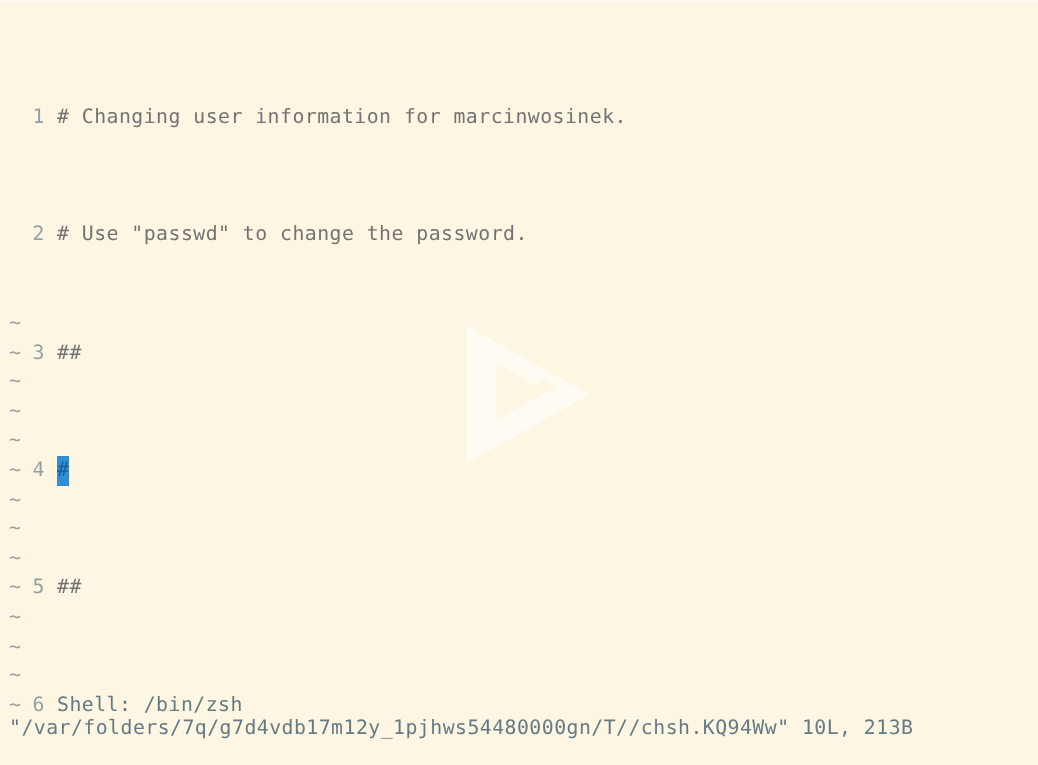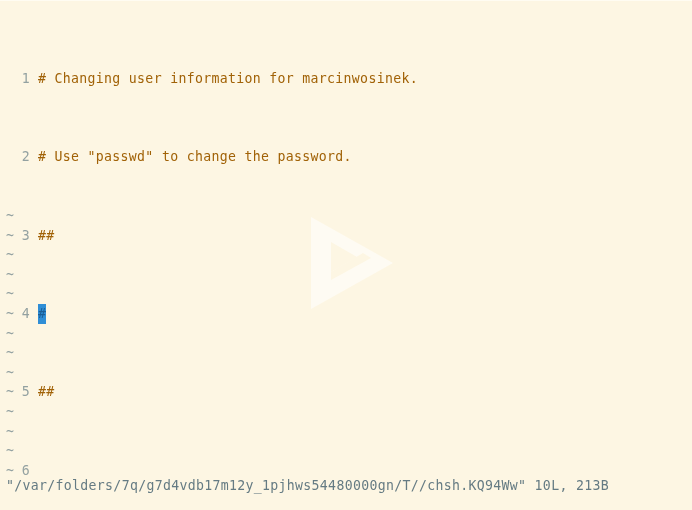--- a/index.html
+++ b/index.html
@@ -69,21 +69,21 @@
     width: 8px;
     flex: 0 0 8px;
   }
 
   .code {
     white-space: pre;
     color: #657b83;
   }
 
   .code.comment {
-    color: #a16207;
+    color: #737373;
   }
 
   .cursor-cell {
     background: #2f8ed6;
     color: #1b5e96;
     display: inline-block;
   }
 
   
   .tilde-area {
@@ -161,20 +161,21 @@
 
     <div class="row">
       <span class="lineno">5</span>
       <span class="gutter-pad"></span>
       <span class="code comment">##</span>
     </div>
 
     <div class="row">
       <span class="lineno">6</span>
       <span class="gutter-pad"></span>
+      <span class="code">Shell: /bin/zsh</span>
     </div>
 
     
 
     
 
     
 
     
 

